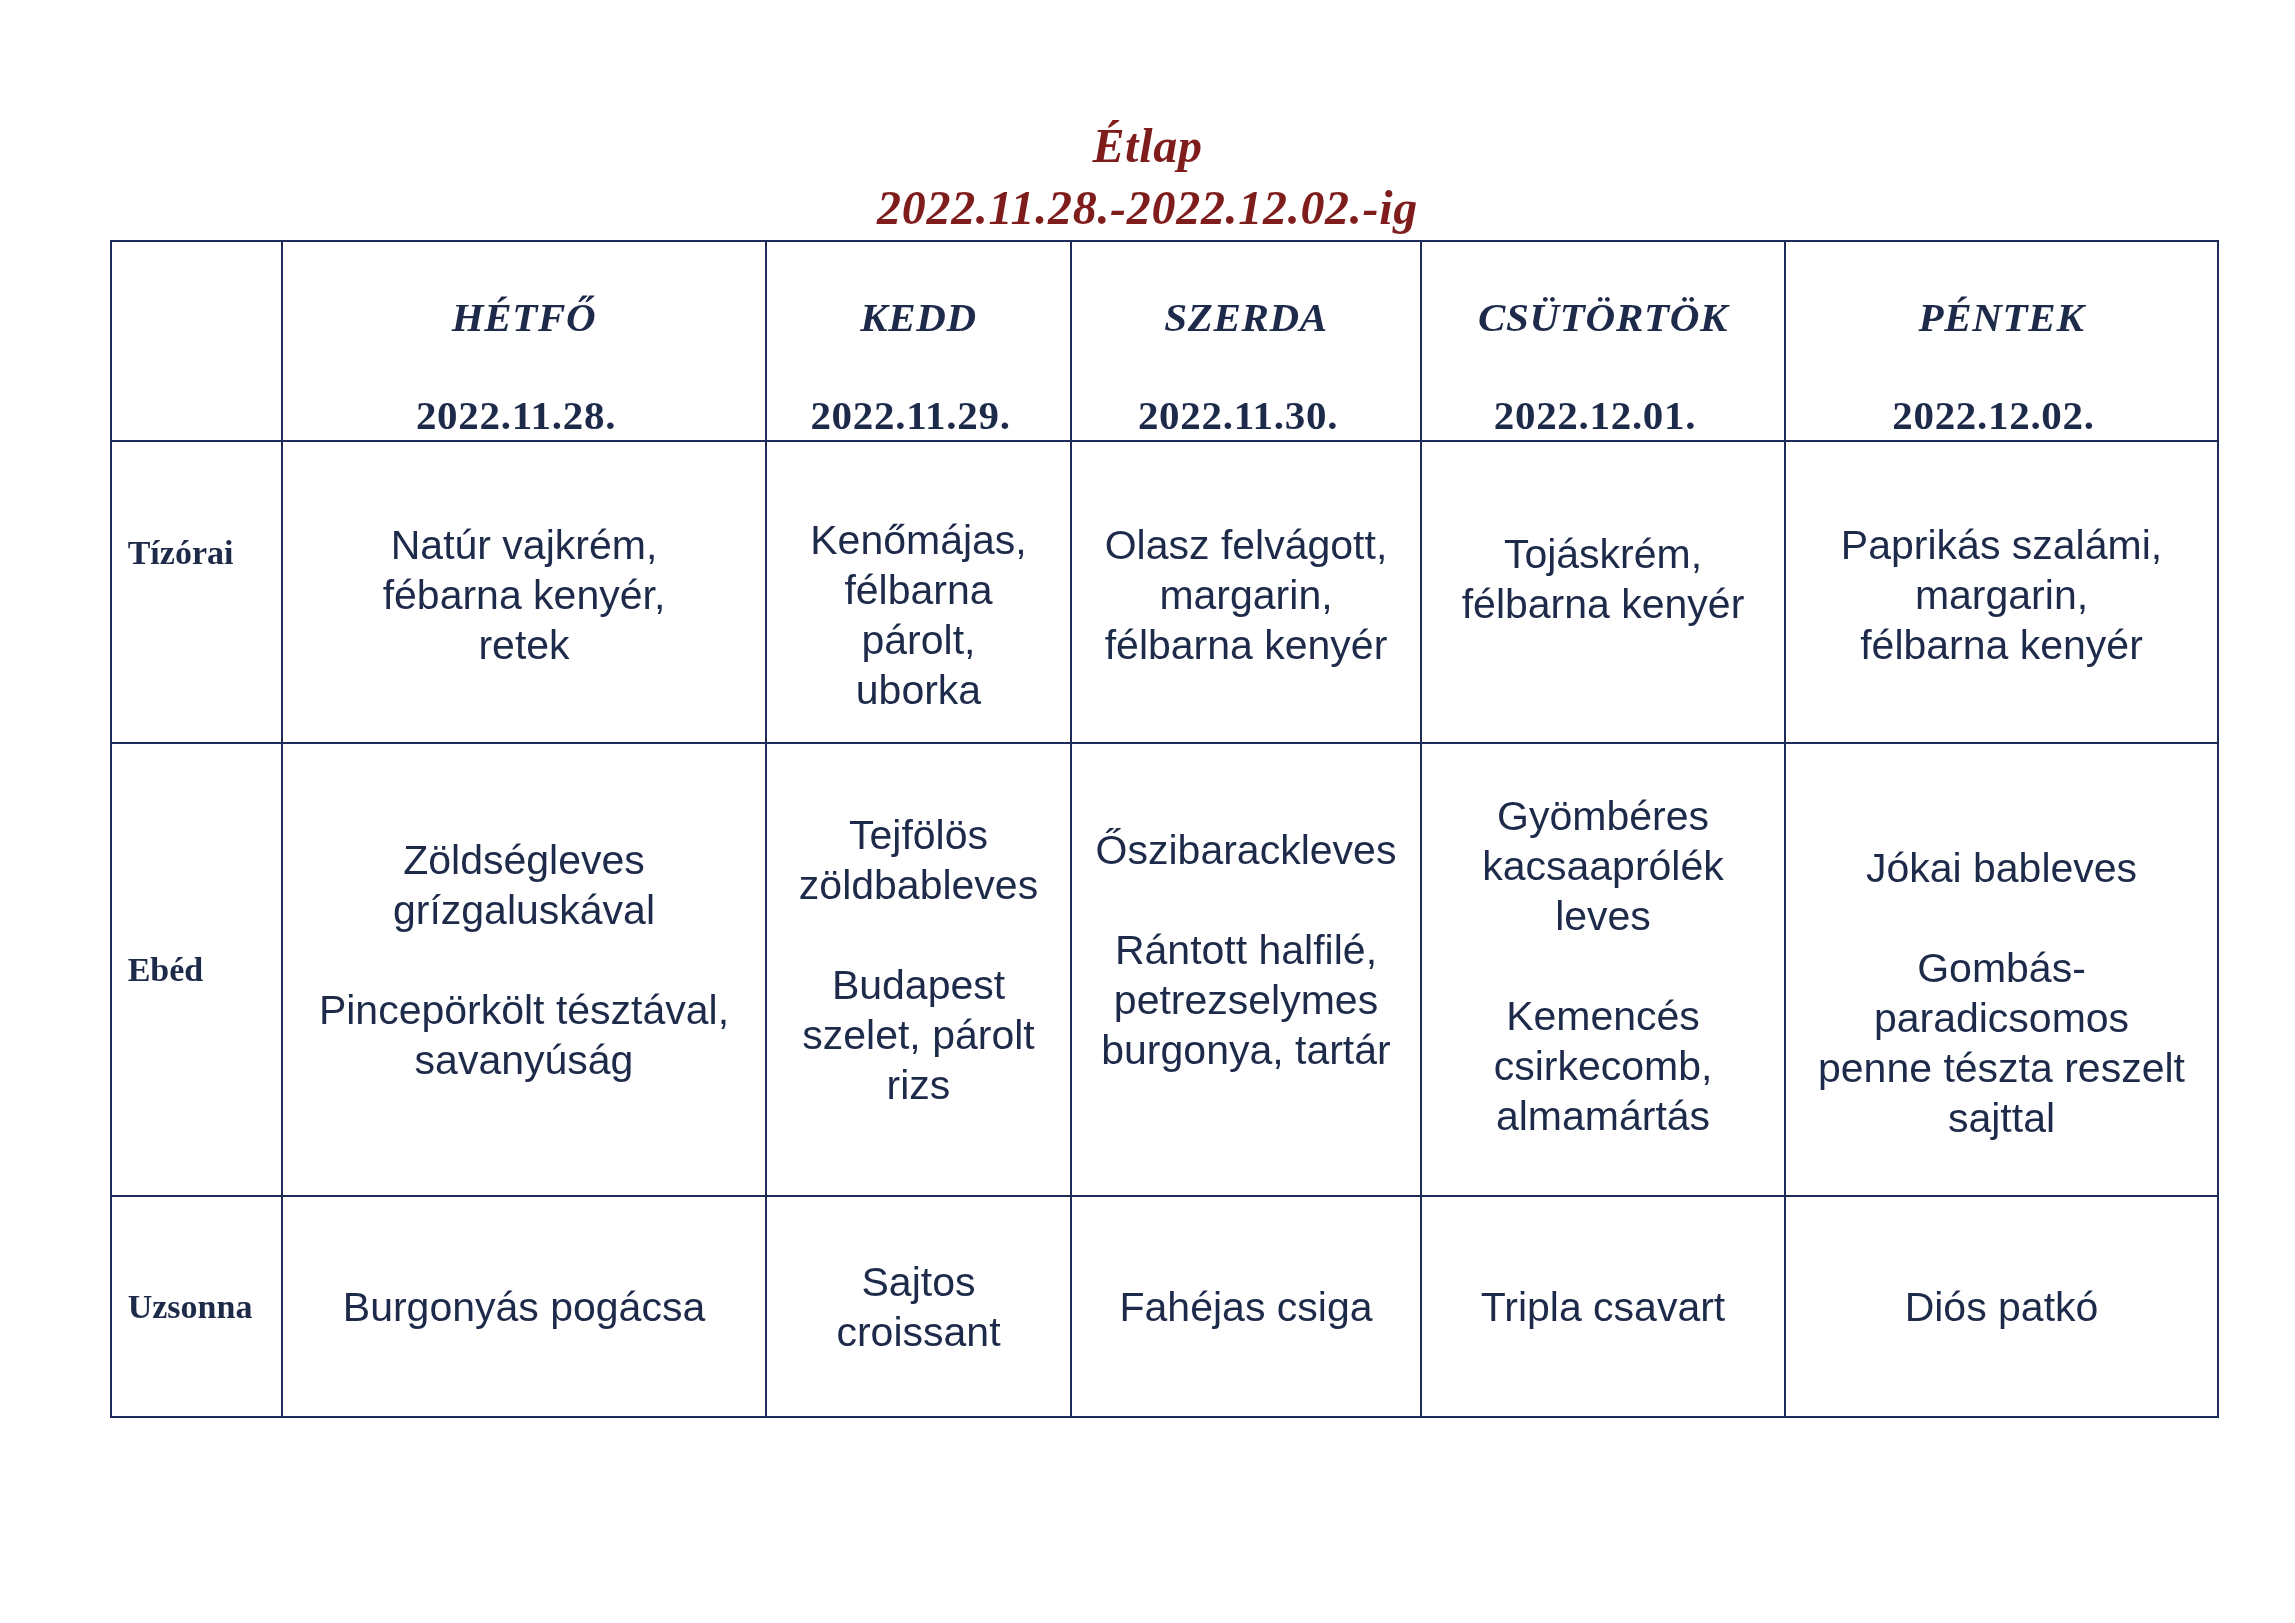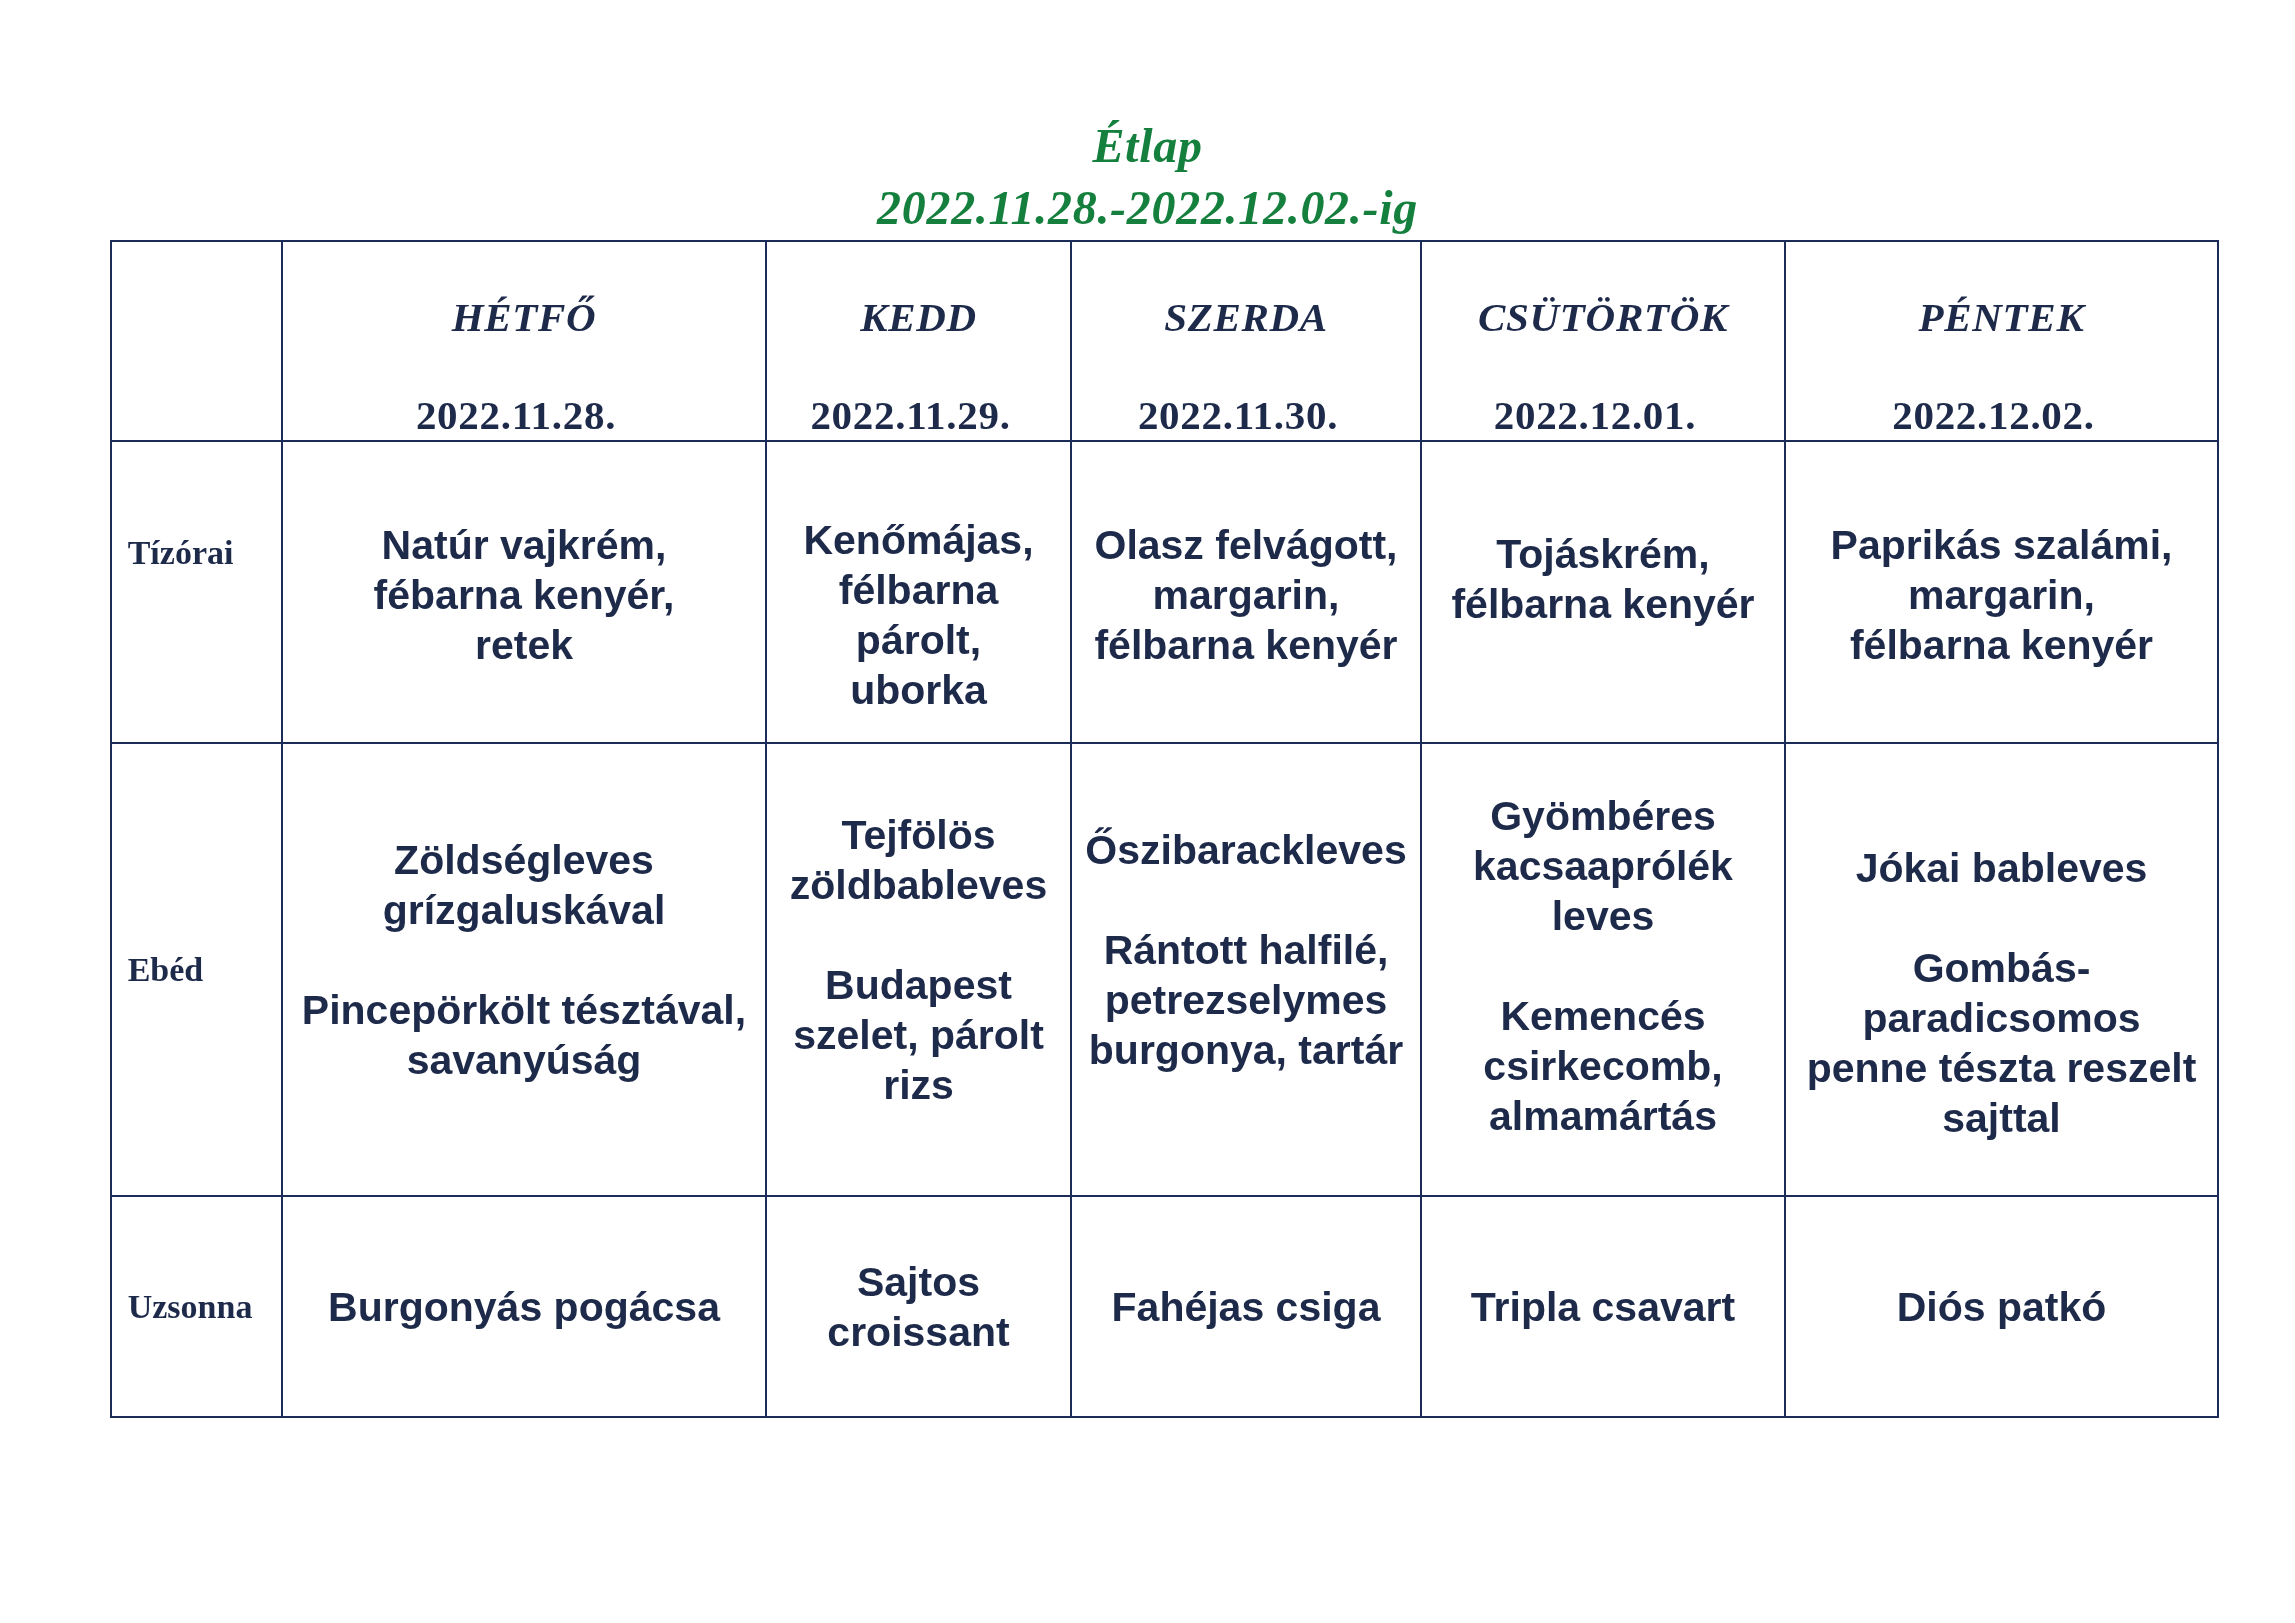--- a/index.html
+++ b/index.html
@@ -10,21 +10,21 @@
     overflow: hidden;
     color: #1e2a4a;
   }
   .title {
     position: absolute;
     left: 0; width: 2295px;
     text-align: center;
     font-family: "Liberation Serif", "DejaVu Serif", serif;
     font-style: italic;
     font-weight: bold;
-    color: #15803d;
+    color: #7f1d1d;
     margin: 0;
   }
   .title-main { top: 118px; font-size: 48px; letter-spacing: 0.7px; }
   .title-range { top: 180px; font-size: 48px; letter-spacing: 0.7px; }
 
   table.menu {
     position: absolute;
     left: 110px; top: 240px;
     border-collapse: collapse;
     table-layout: fixed;
@@ -68,21 +68,21 @@
     text-align: left !important;
     padding-left: 15.7px !important;
   }
   .row-tizorai .row-label { vertical-align: top; padding-top: 92px; }
   .row-ebed .row-label { vertical-align: middle; }
   .cell-food {
     font-family: "Liberation Sans", "DejaVu Sans", sans-serif;
     font-size: 41px;
     line-height: 50px;
   }
-  .cell-food .line { display: block; font-weight: bold; }
+  .cell-food .line { display: block; }
   .cell-food .gap { display: block; height: 50px; }
   .row-tizorai .cell-food { vertical-align: middle; padding-top: 6.5px; }
 </style>
 </head>
 <body>
 
 <h1 class="title title-main">Étlap</h1>
 <h2 class="title title-range">2022.11.28.-2022.12.02.-ig</h2>
 
 <table class="menu">

